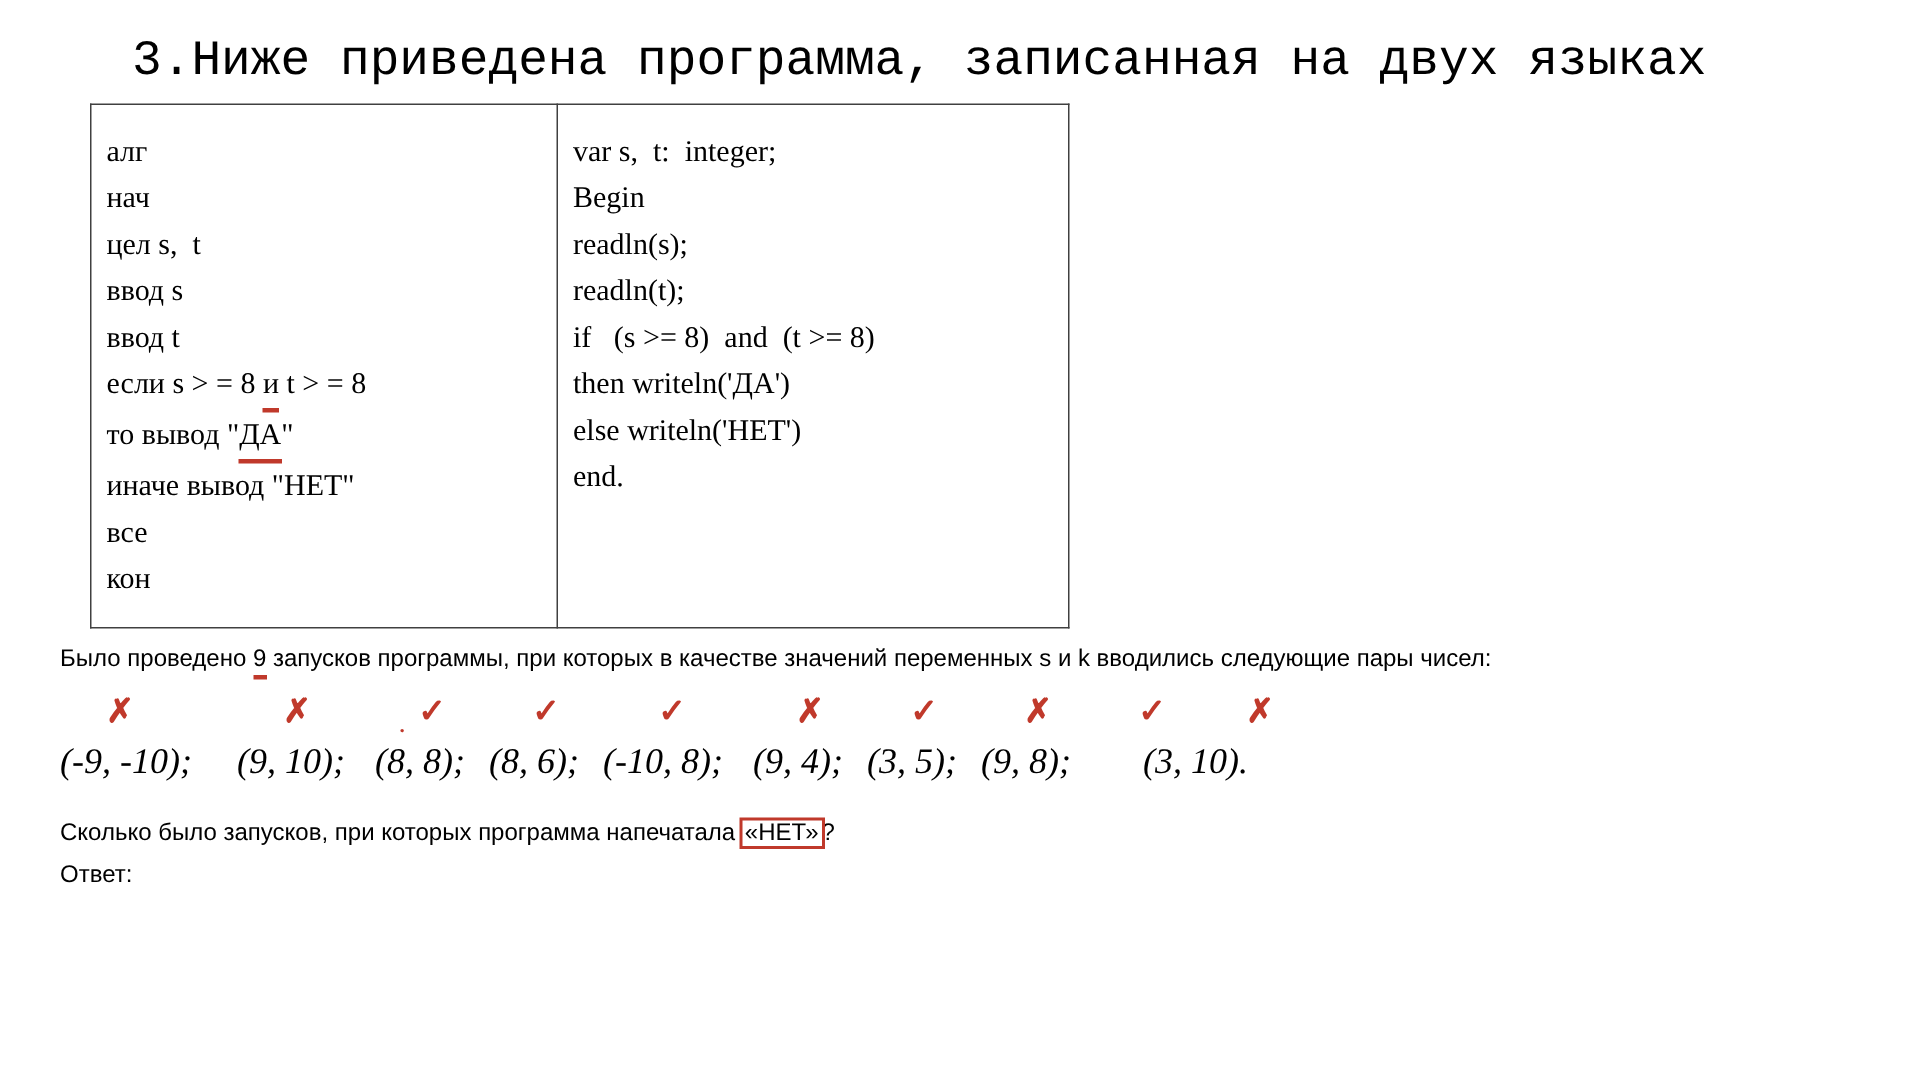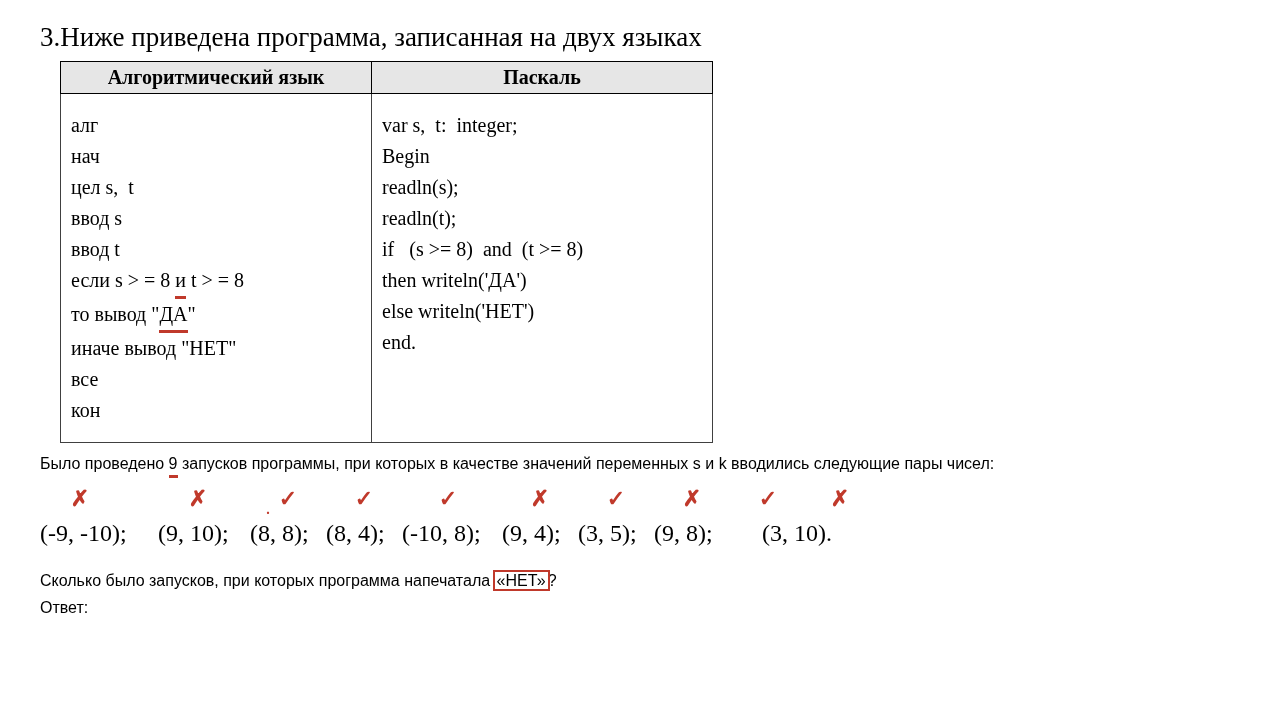--- a/index.html
+++ b/index.html
@@ -7,24 +7,25 @@
     padding: 20px 40px;
     font-family: "Times New Roman", serif;
     background: #fff;
     color: #000;
     width: 1280px;
     height: 720px;
     box-sizing: border-box;
     font-size: 22px;
   }
   .title {
-    font-size: 27px;
+    font-size: 33px;
     line-height: 1.3;
-    font-family: Liberation Serif, serif;
+    font-family: Liberation Mono, monospace;
     margin-bottom: 6px;
+    margin-left: 48px;
   }
   .underline-blue {
     border-bottom: 2px solid #1a4f9c;
     display: inline-block;
     padding-bottom: 1px;
   }
   table.code {
     border-collapse: collapse;
     margin-left: 20px;
     margin-bottom: 10px;
@@ -56,20 +57,21 @@
     position: relative;
     height: 72px;
     margin-top: 6px;
     font-family: "Times New Roman", serif;
     font-size: 24px;
   }
   .pair {
     position: absolute;
     top: 36px;
     white-space: nowrap;
+    font-style: italic;
   }
   .mark {
     position: absolute;
     top: 2px;
     font-family: "Comic Sans MS", cursive;
     font-size: 22px;
     font-weight: bold;
     color: #c0392b;
     white-space: nowrap;
     width: 20px;
@@ -89,24 +91,20 @@
 </style>
 </head>
 <body>
 
 <div class="title">
   <span>3.Ниже приведена программа, записанная на двух языках</span><br>
 </div>
 
 <table class="code">
   <tbody>
-      <tr>
-    <th class="col1">Алгоритмический язык</th>
-    <th class="col2">Паскаль</th>
-  </tr>
   <tr>
     <td class="col1"><span>алг
 нач
 цел s,  t
 ввод s
 ввод t
 если s &gt; = 8 </span><span class="ann-red">и</span><span> t &gt; = 8
 то вывод "</span><span class="ann-red">ДА</span><span>"
 иначе вывод "НЕТ"
 все
@@ -128,21 +126,21 @@
 </div>
 
 <div class="pairs-row" id="pairs-row">
   <span class="mark" style="top: 18px; font-size: 14px; left: 218px;">.</span>
 <span class="pair" style="left: 0px;">(-9, -10);</span>
     <span class="mark" style="left: 30px;">✗</span>
     <span class="pair" style="left: 118px;">(9, 10);</span>
     <span class="mark" style="left: 148px;">✗</span>
     <span class="pair" style="left: 210px;">(8, 8);</span>
     <span class="mark" style="left: 238px;">✓</span>
-    <span class="pair" style="left: 286px;">(8, 4);</span>
+    <span class="pair" style="left: 286px;">(8, 6);</span>
     <span class="mark" style="left: 314px;">✓</span>
     <span class="pair" style="left: 362px; text-align: center;">(-10, 8);</span>
     <span class="mark" style="left: 398px;">✓</span>
     <span class="pair" style="left: 462px;">(9, 4);</span>
     <span class="mark" style="left: 490px;">✗</span>
     <span class="pair" style="left: 538px;">(3, 5);</span>
     <span class="mark" style="left: 566px;">✓</span>
     <span class="pair" style="left: 614px; text-align: center;">(9, 8);</span>
     <span class="mark" style="left: 642px;">✗</span>
     <span class="pair" style="left: 722px;">(3, 10).</span>

